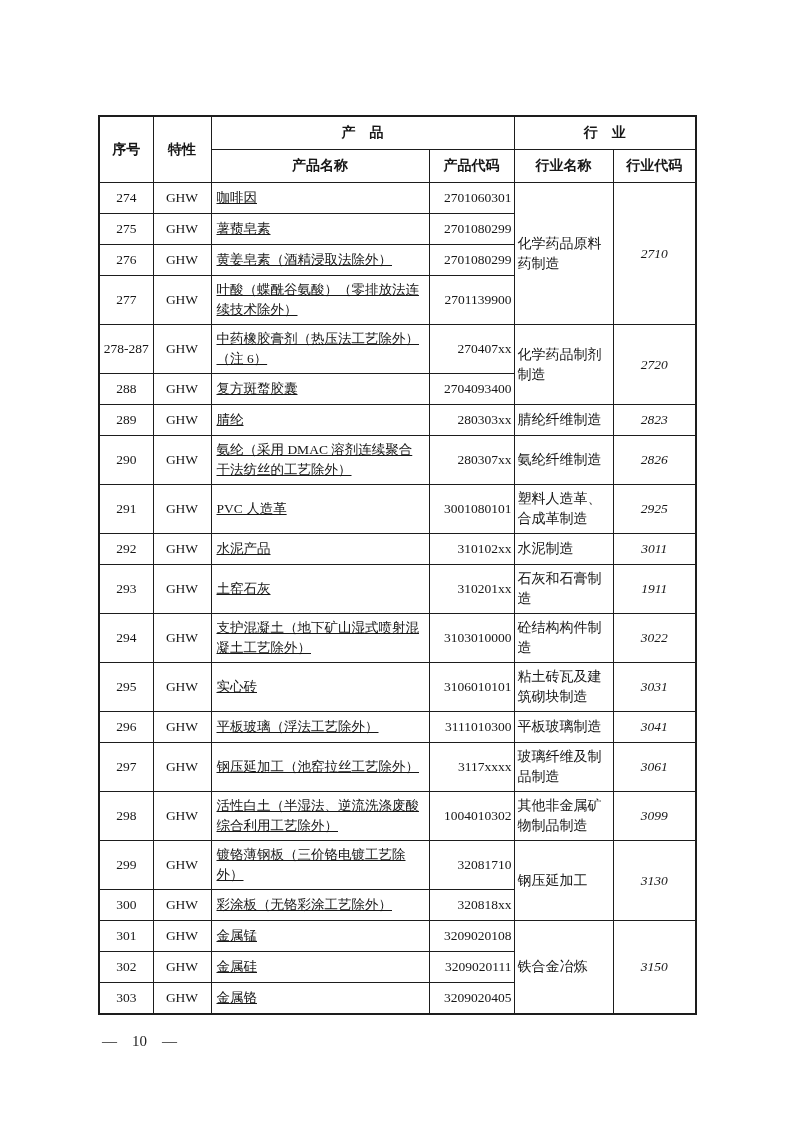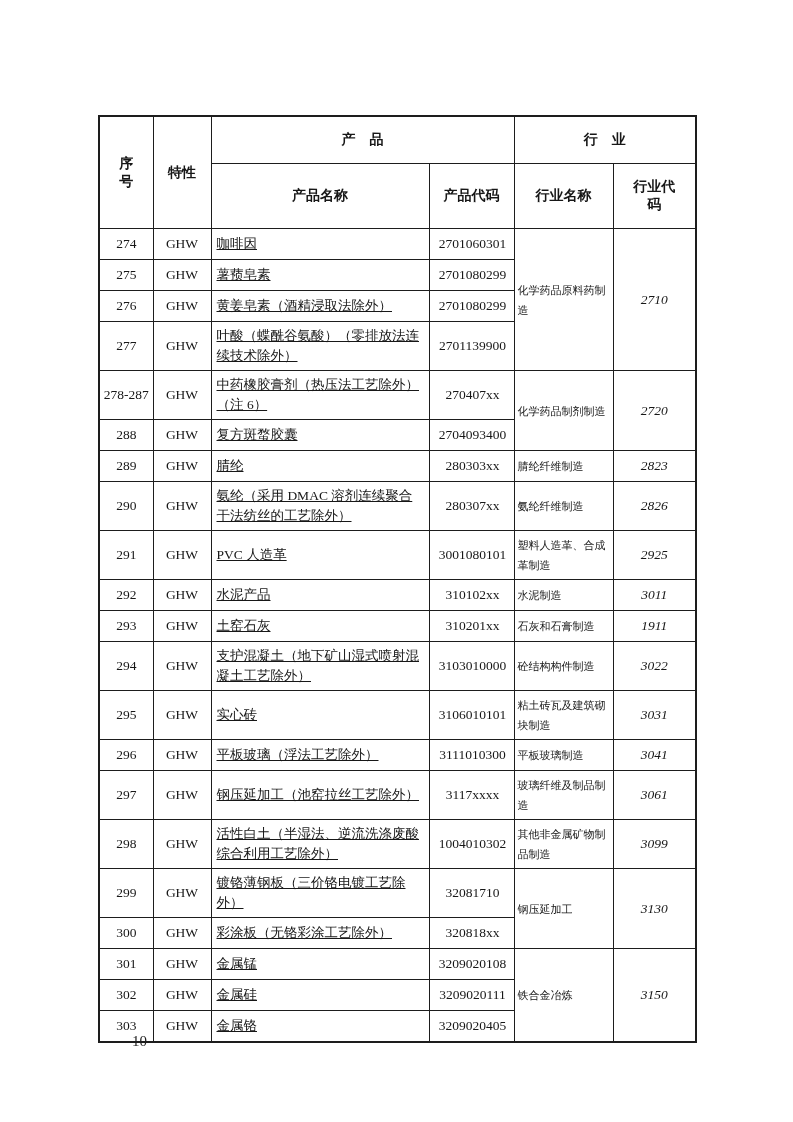--- a/index.html
+++ b/index.html
@@ -26,35 +26,35 @@
   .doc th, .doc td {
     border: 1px solid #1d1d1d;
     overflow: hidden;
     vertical-align: middle;
   }
   .doc thead th {
     font-family: "Liberation Sans", "DejaVu Sans", sans-serif;
     font-weight: bold;
     font-size: 14px;
     text-align: center;
-    padding: 14px;
+    padding: 7px;
     margin-left: 7px;
   }
   .doc thead tr.hdr-top { height: 26px; }
   .doc thead tr.hdr-sub { height: 29px; }
   .doc tbody tr { height: 31px; }
   .doc td {
     font-size: 13.5px;
     line-height: 20px;
     padding: 4px 2px;
   }
   td.c-seq, td.c-attr { text-align: center; padding: 3px 1px; }
   td.c-name  { text-align: left; padding: 4px 4px 4px 5px; text-decoration: underline; }
-  td.c-code  { text-align: center; padding: 4px 2px 4px 4px; }
-  td.c-iname { text-align: left; padding: 4px 3px; font-size: 11px; }
+  td.c-code  { text-align: right; padding: 4px 2px 4px 4px; }
+  td.c-iname { text-align: left; padding: 4px 3px; font-size: 14px; }
   td.c-icode { text-align: center; font-style: italic; }
   .footer {
     position: absolute;
     left: 102px; top: 1033px;
     font-size: 15px;
     color: #1d1d1d;
     display: flex;
     align-items: center;
     gap: 15px;
   }

